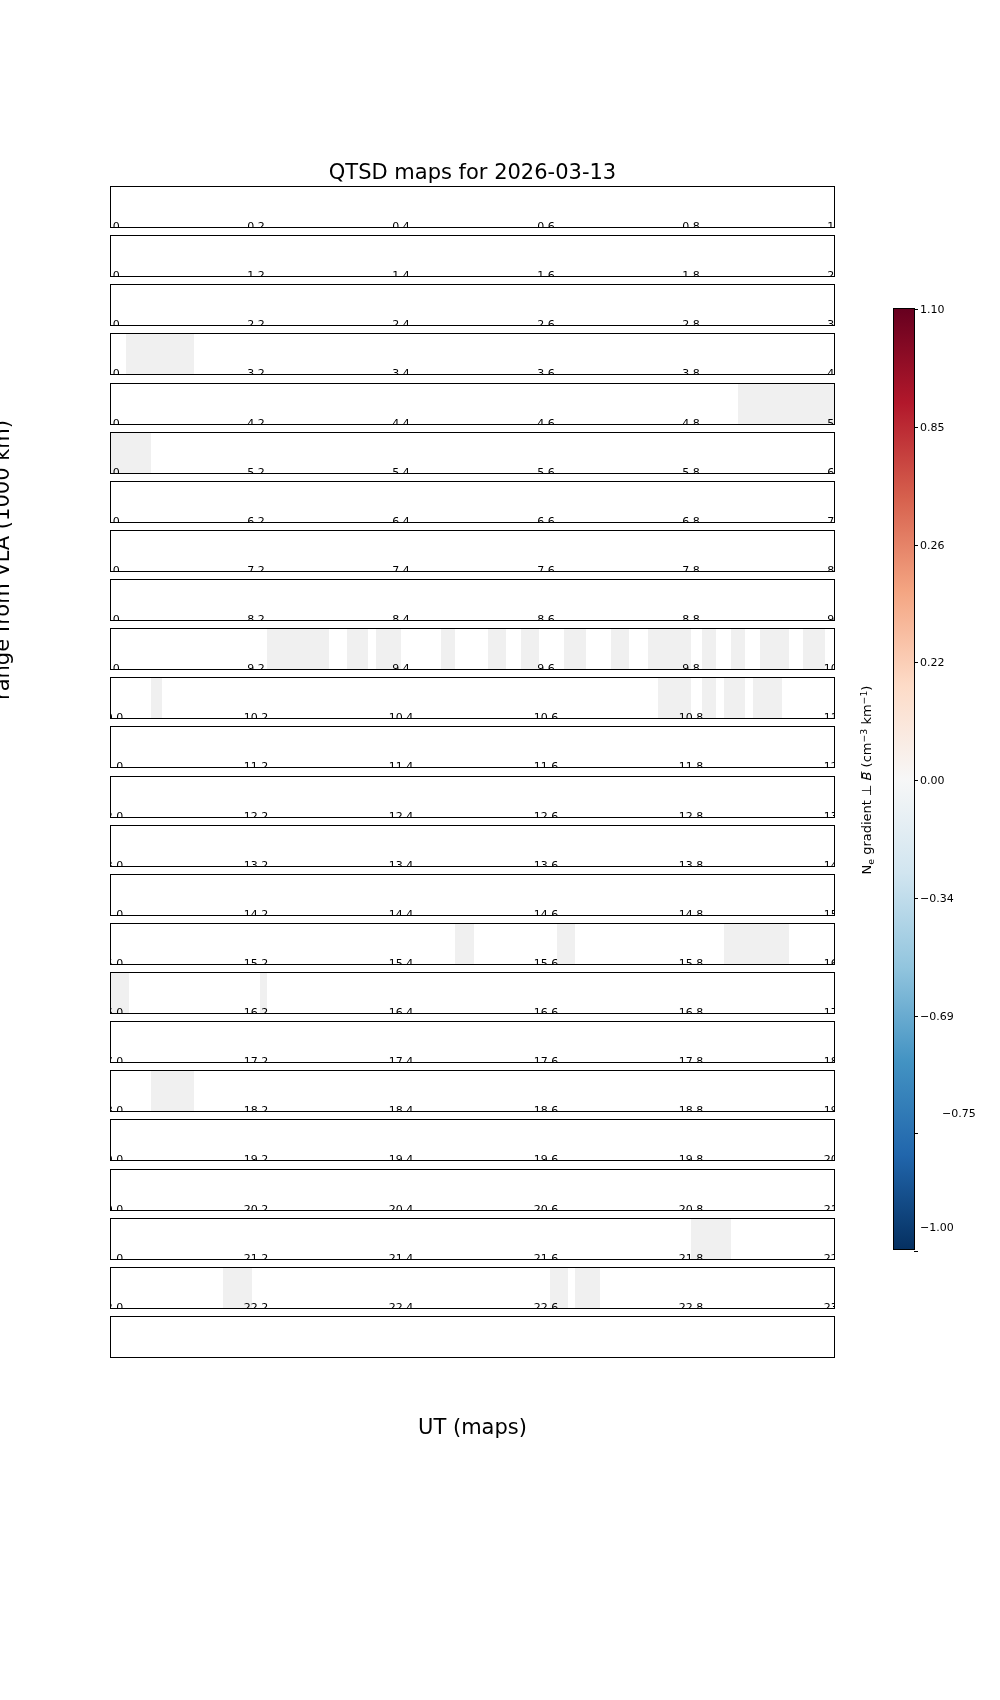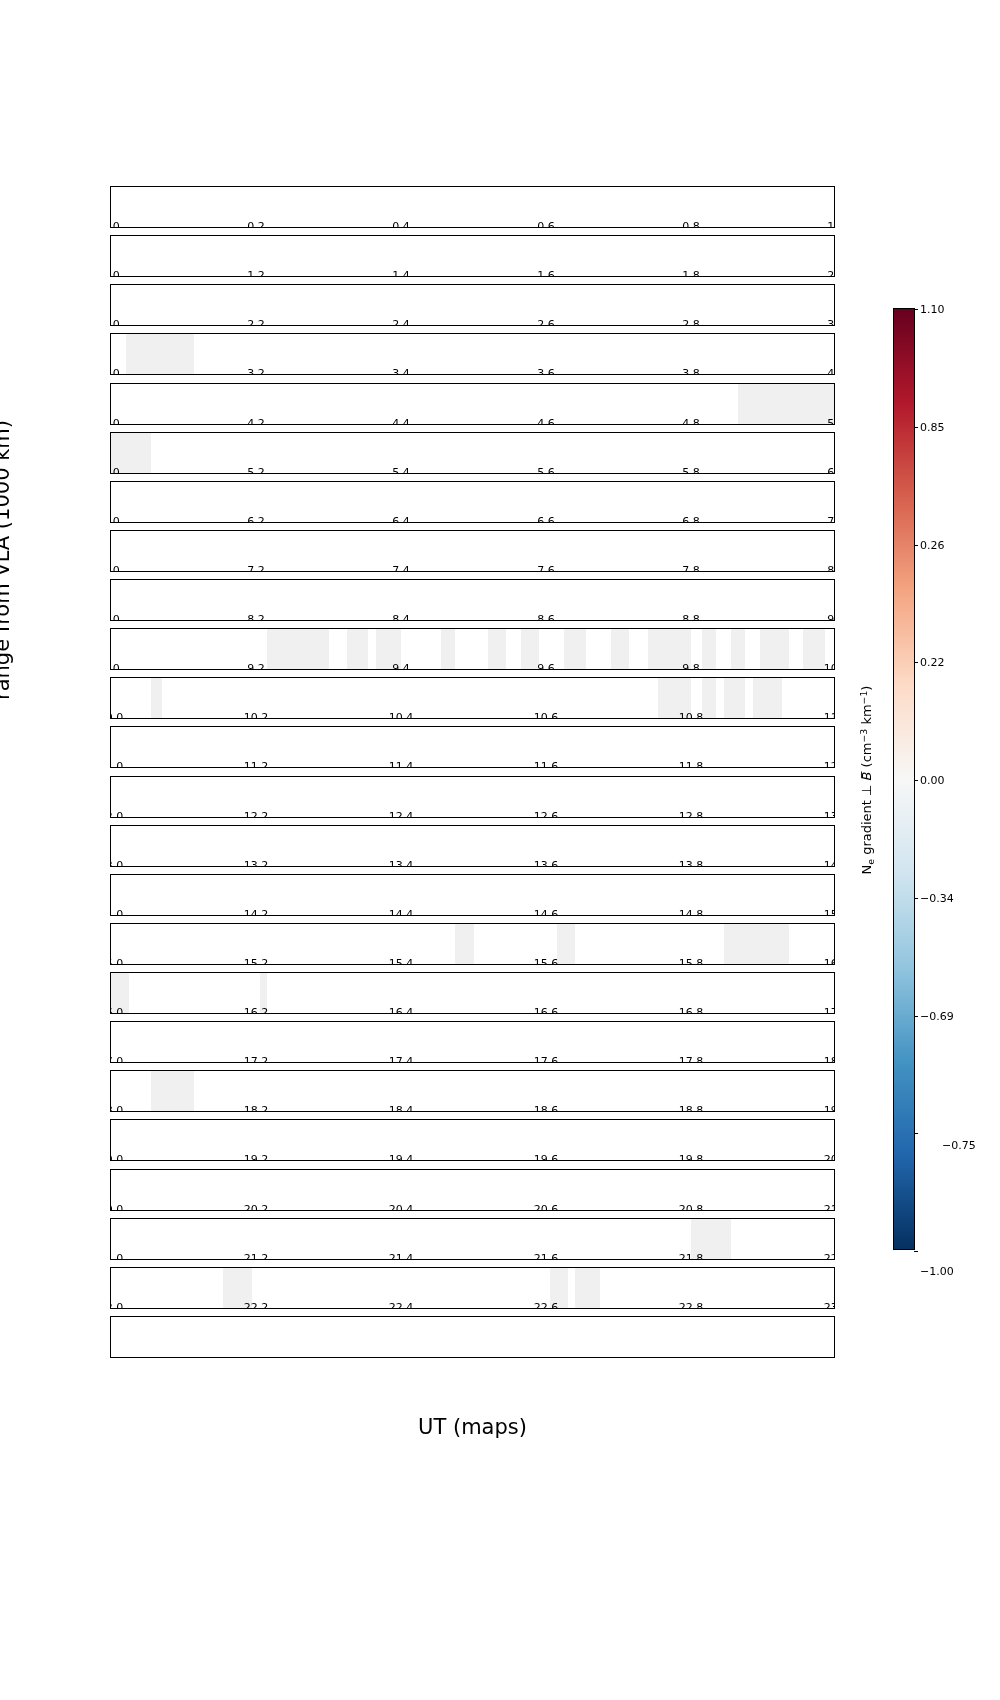--- a/index.html
+++ b/index.html
@@ -147,20 +147,21 @@
     white-space: nowrap;
   }
   .sub { font-size: 0.72em; vertical-align: -0.25em; }
   .sup { font-size: 0.72em; vertical-align: 0.45em; }
 </style>
 </head>
 <body>
 
 <div id="figure">
 
+  <div id="chart-title">QTSD maps for 2026-03-13</div>
 
   <div id="ylabel">range from VLA (1000 km)</div>
   <div id="xlabel">UT (maps)</div>
 
   <div id="axes-stack">
       <div class="row" style="top: 0px; height: 42px;">
         <div class="ytickmark" style="top: 37.5789px;"></div>
         <div class="ytickmark" style="top: 26.5263px;"></div>
         <div class="ytickmark" style="top: 15.4737px;"></div>
         <div class="ytickmark" style="top: 4.42105px;"></div>
@@ -602,22 +603,22 @@
       <div class="cbtick" style="top: 235.5px;">0.26</div>
       <div class="cbtickmark" style="top: 235.5px;"></div>
       <div class="cbtick" style="top: 353.25px;">0.22</div>
       <div class="cbtickmark" style="top: 353.25px;"></div>
       <div class="cbtick" style="top: 471px;">0.00</div>
       <div class="cbtickmark" style="top: 471px;"></div>
       <div class="cbtick" style="top: 588.75px;">−0.34</div>
       <div class="cbtickmark" style="top: 588.75px;"></div>
       <div class="cbtick" style="top: 706.5px;">−0.69</div>
       <div class="cbtickmark" style="top: 706.5px;"></div>
-      <div class="cbtick" style="top: 836px; margin-left: 28px;">−0.75</div>
+      <div class="cbtick" style="top: 804px; margin-left: 28px;">−0.75</div>
       <div class="cbtickmark" style="top: 824.25px;"></div>
-      <div class="cbtick" style="top: 962px;">−1.00</div>
+      <div class="cbtick" style="top: 918px;">−1.00</div>
       <div class="cbtickmark" style="top: 942px;"></div>
     </div>
   <div id="cblabel">
     <span>N</span><span class="sub">e</span><span> gradient ⊥ </span><span style="font-style:italic">B</span><span>̅</span><span> (cm</span><span class="sup">−3</span><span> km</span><span class="sup">−1</span><span>)</span>
   </div>
 
 </div>
 
 </body></html>

